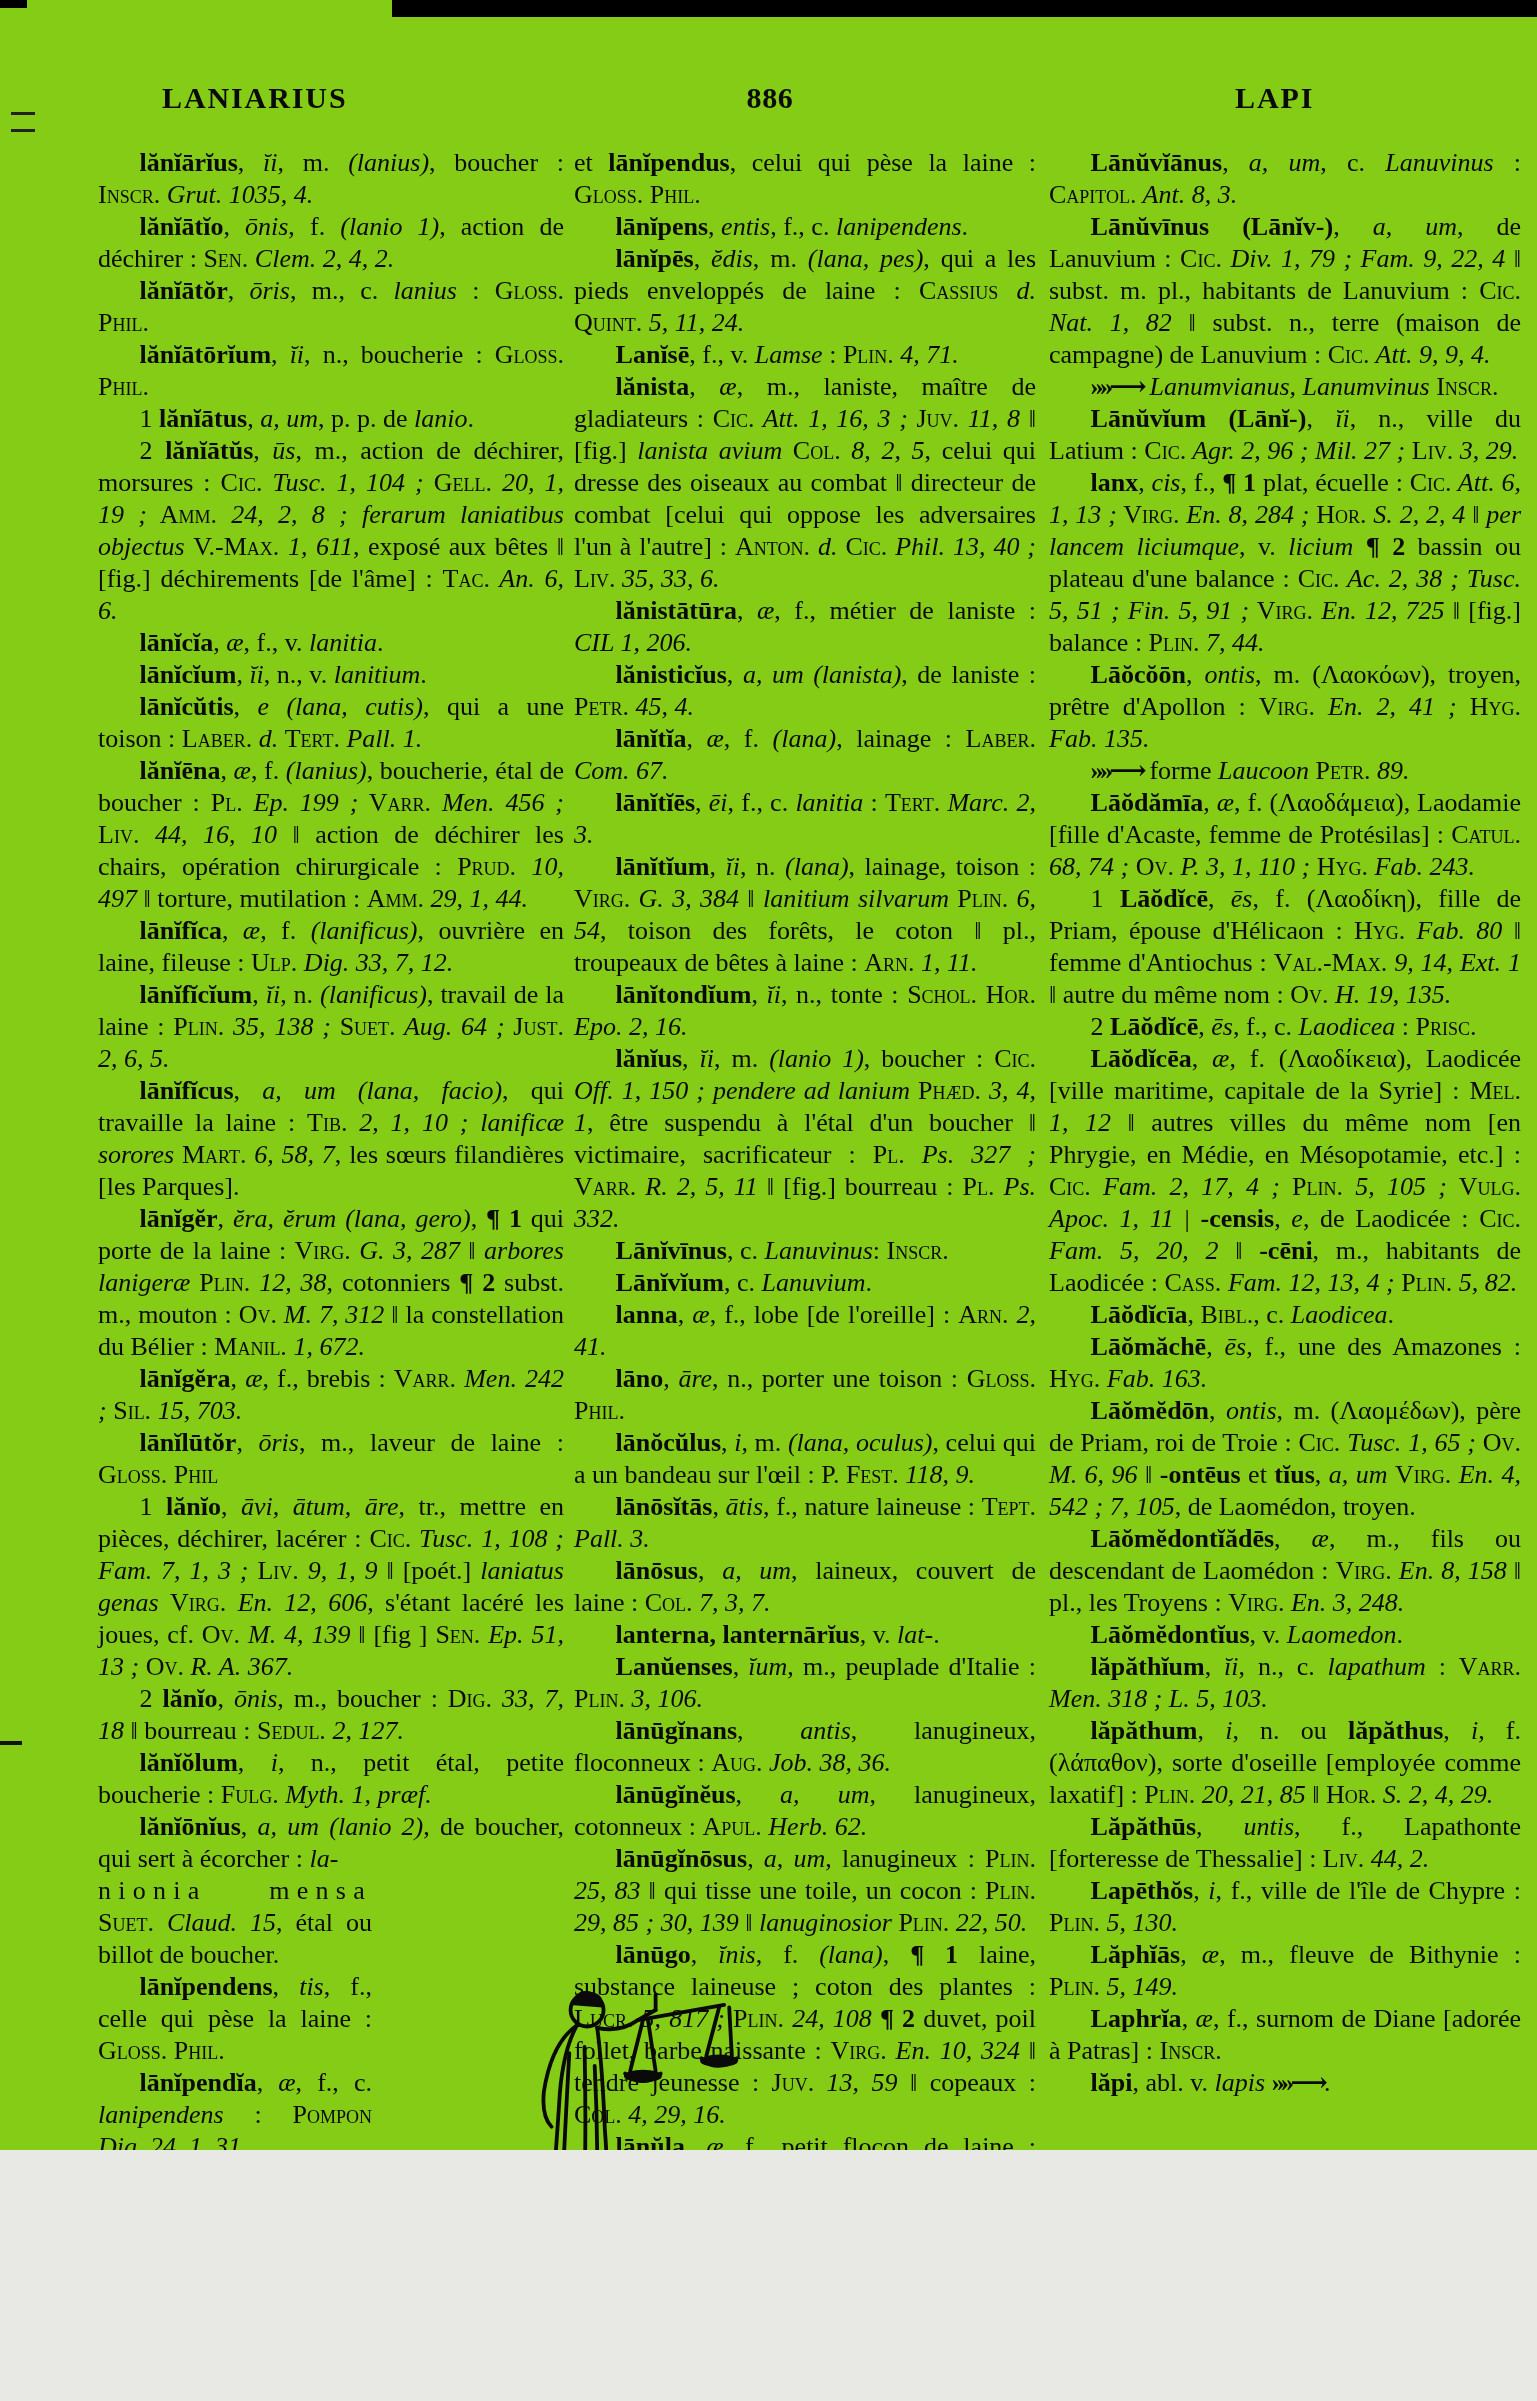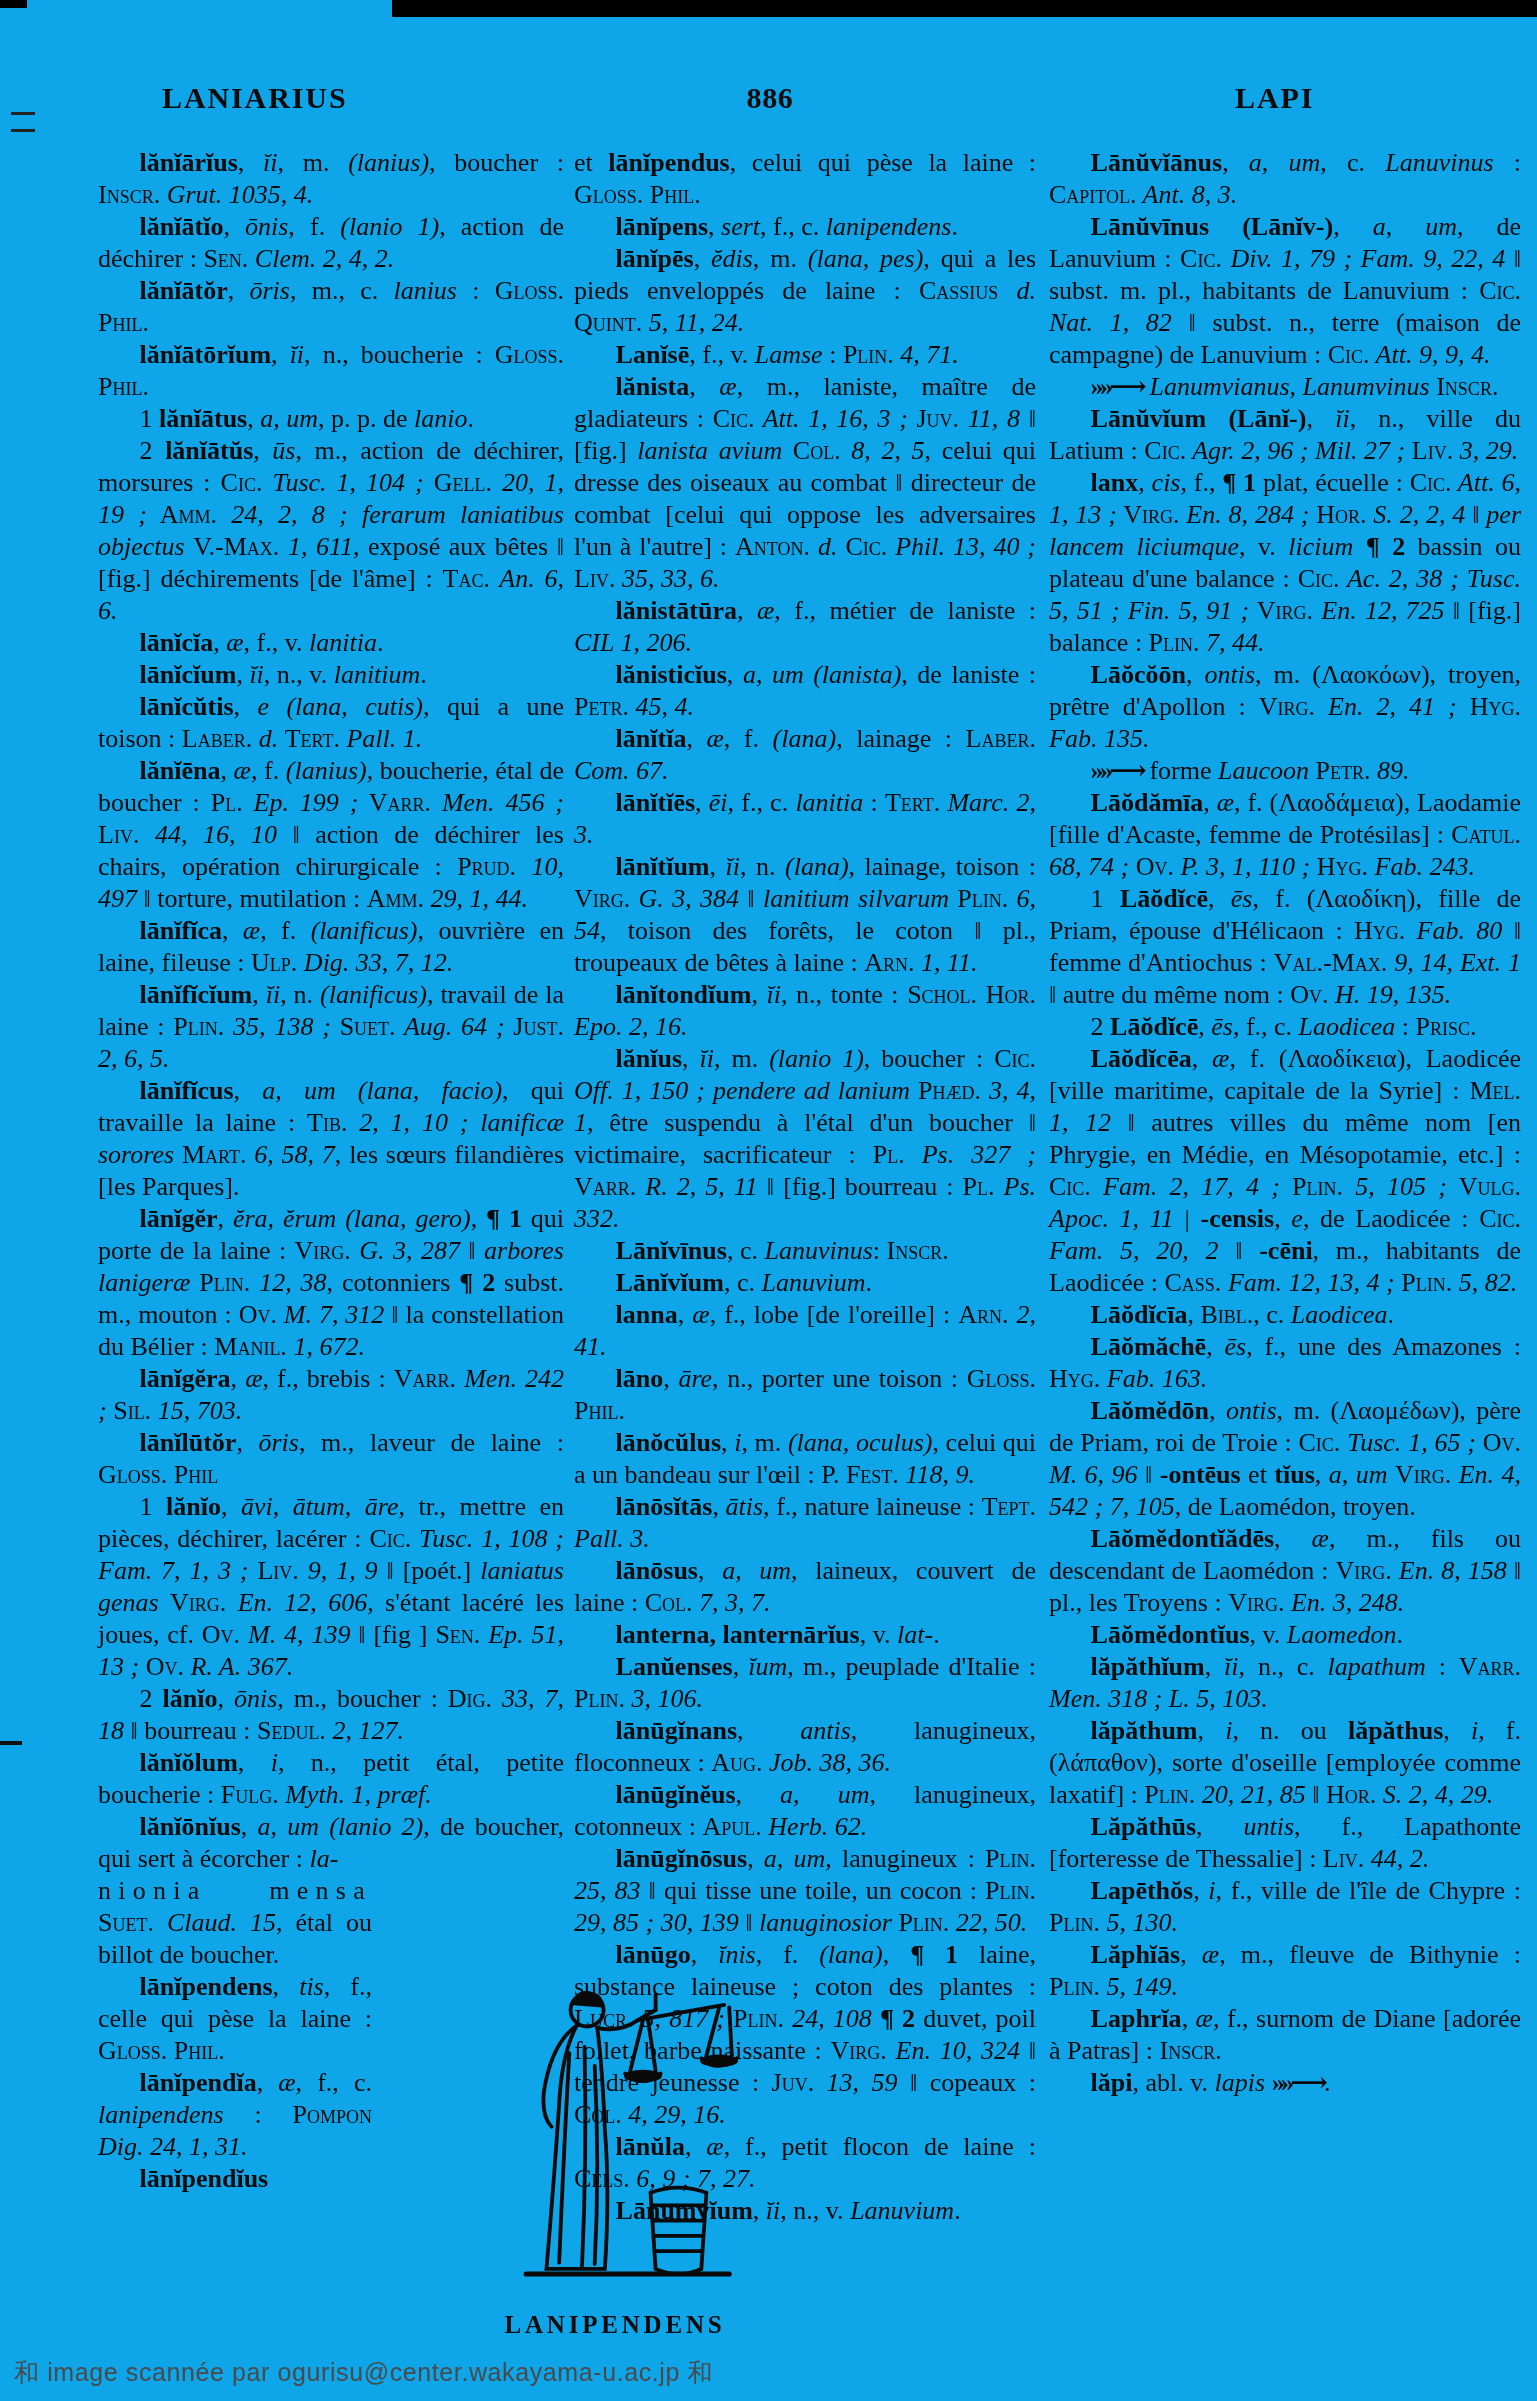--- a/index.html
+++ b/index.html
@@ -1,19 +1,19 @@
 <!DOCTYPE html>
 <html style="font-size:10px"><head>
 <meta charset="utf-8">
 <style>
   html,body{margin:0;padding:0;background:#e8e8e4;}
   .page{
     position:relative;
-    width:1537px;height:2401px;
-    background:#0ea5e9;
+    width:1537px;height:2150px;
+    background:#84cc16;
     font-family:"Liberation Serif","DejaVu Serif",serif;
     color:#0a0a0a;
     overflow:hidden;
   }
   
   .topbar{position:absolute;left:392px;top:0;width:1146px;height:16.5px;background:#000;}
   .corner-mark{position:absolute;left:0;top:0;width:27px;height:8.2px;background:#000;}
   .margin-mark{position:absolute;left:11.4px;top:112px;width:24px;height:14px;
     border-top:3.2px solid #222;border-bottom:3.2px solid #222;}
   .margin-dash{position:absolute;left:0;top:1741px;width:21.6px;height:3.8px;background:#111;}
@@ -85,21 +85,21 @@
     <div class="col-narrow">
         <p class="entry cont"><span class="rlsi">nionia mensa</span><span> </span><span class="rsc">Suet.</span><span class="ri"> Claud. 15</span><span>, étal ou billot de boucher.</span></p>
         <p class="entry"><span class="rb">lānĭpendens</span><span>, </span><span class="ri">tis</span><span>, f., celle qui pèse la laine : </span><span class="rsc">Gloss. Phil.</span></p>
         <p class="entry"><span class="rb">lānĭpendĭa</span><span>, </span><span class="ri">æ</span><span>, f., c. </span><span class="ri">lanipendens</span><span> : </span><span class="rsc">Pompon</span><span> </span><span class="ri">Dig. 24, 1, 31.</span></p>
         <p class="entry"><span class="rb">lānĭpendĭus</span></p>
       </div>
   </div>
   <div class="column" style="left:574px;width:462px;">
     <div class="col-main">
         <p class="entry cont"><span>et </span><span class="rb">lānĭpendus</span><span>, celui qui pèse la laine : </span><span class="rsc">Gloss. Phil.</span></p>
-        <p class="entry"><span class="rb">lānĭpens</span><span>, </span><span class="ri">sert</span><span>, f., c. </span><span class="ri">lanipendens</span><span>.</span></p>
+        <p class="entry"><span class="rb">lānĭpens</span><span>, </span><span class="ri">entis</span><span>, f., c. </span><span class="ri">lanipendens</span><span>.</span></p>
         <p class="entry"><span class="rb">lānĭpēs</span><span>, </span><span class="ri">ĕdis</span><span>, m. </span><span class="ri">(lana, pes)</span><span>, qui a les pieds enveloppés de laine : </span><span class="rsc">Cassius</span><span> </span><span class="ri">d.</span><span> </span><span class="rsc">Quint.</span><span class="ri"> 5, 11, 24.</span></p>
         <p class="entry"><span class="rb">Lanĭsē</span><span>, f., v. </span><span class="ri">Lamse</span><span> : </span><span class="rsc">Plin.</span><span class="ri"> 4, 71.</span></p>
         <p class="entry"><span class="rb">lănista</span><span>, </span><span class="ri">æ</span><span>, m., laniste, maître de gladiateurs : </span><span class="rsc">Cic.</span><span class="ri"> Att. 1, 16, 3 ;</span><span class="rsc"> Juv.</span><span class="ri"> 11, 8</span><span> ‖ [fig.] </span><span class="ri">lanista avium</span><span> </span><span class="rsc">Col.</span><span class="ri"> 8, 2, 5</span><span>, celui qui dresse des oiseaux au combat ‖ directeur de combat [celui qui oppose les adversaires l'un à l'autre] : </span><span class="rsc">Anton.</span><span> </span><span class="ri">d.</span><span> </span><span class="rsc">Cic.</span><span class="ri"> Phil. 13, 40 ;</span><span class="rsc"> Liv.</span><span class="ri"> 35, 33, 6.</span></p>
         <p class="entry"><span class="rb">lănistātūra</span><span>, </span><span class="ri">æ</span><span>, f., métier de laniste : </span><span class="ri">CIL 1, 206.</span></p>
         <p class="entry"><span class="rb">lănisticĭus</span><span>, </span><span class="ri">a, um (lanista)</span><span>, de laniste : </span><span class="rsc">Petr.</span><span class="ri"> 45, 4.</span></p>
         <p class="entry"><span class="rb">lānĭtĭa</span><span>, </span><span class="ri">æ</span><span>, f. </span><span class="ri">(lana)</span><span>, lainage : </span><span class="rsc">Laber.</span><span class="ri"> Com. 67.</span></p>
         <p class="entry"><span class="rb">lānĭtĭēs</span><span>, </span><span class="ri">ēi</span><span>, f., c. </span><span class="ri">lanitia</span><span> : </span><span class="rsc">Tert.</span><span class="ri"> Marc. 2, 3.</span></p>
         <p class="entry"><span class="rb">lānĭtĭum</span><span>, </span><span class="ri">ĭi</span><span>, n. </span><span class="ri">(lana)</span><span>, lainage, toison : </span><span class="rsc">Virg.</span><span class="ri"> G. 3, 384</span><span> ‖ </span><span class="ri">lanitium silvarum</span><span> </span><span class="rsc">Plin.</span><span class="ri"> 6, 54</span><span>, toison des forêts, le coton ‖ pl., troupeaux de bêtes à laine : </span><span class="rsc">Arn.</span><span class="ri"> 1, 11.</span></p>
         <p class="entry"><span class="rb">lānĭtondĭum</span><span>, </span><span class="ri">ĭi</span><span>, n., tonte : </span><span class="rsc">Schol. Hor.</span><span class="ri"> Epo. 2, 16.</span></p>
         <p class="entry"><span class="rb">lănĭus</span><span>, </span><span class="ri">ĭi</span><span>, m. </span><span class="ri">(lanio 1)</span><span>, boucher : </span><span class="rsc">Cic.</span><span class="ri"> Off. 1, 150 ;</span><span> </span><span class="ri">pendere ad lanium</span><span> </span><span class="rsc">Phæd.</span><span class="ri"> 3, 4, 1</span><span>, être suspendu à l'étal d'un boucher ‖ victimaire, sacrificateur : </span><span class="rsc">Pl.</span><span class="ri"> Ps. 327 ;</span><span class="rsc"> Varr.</span><span class="ri"> R. 2, 5, 11</span><span> ‖ [fig.] bourreau : </span><span class="rsc">Pl.</span><span class="ri"> Ps. 332.</span></p>

